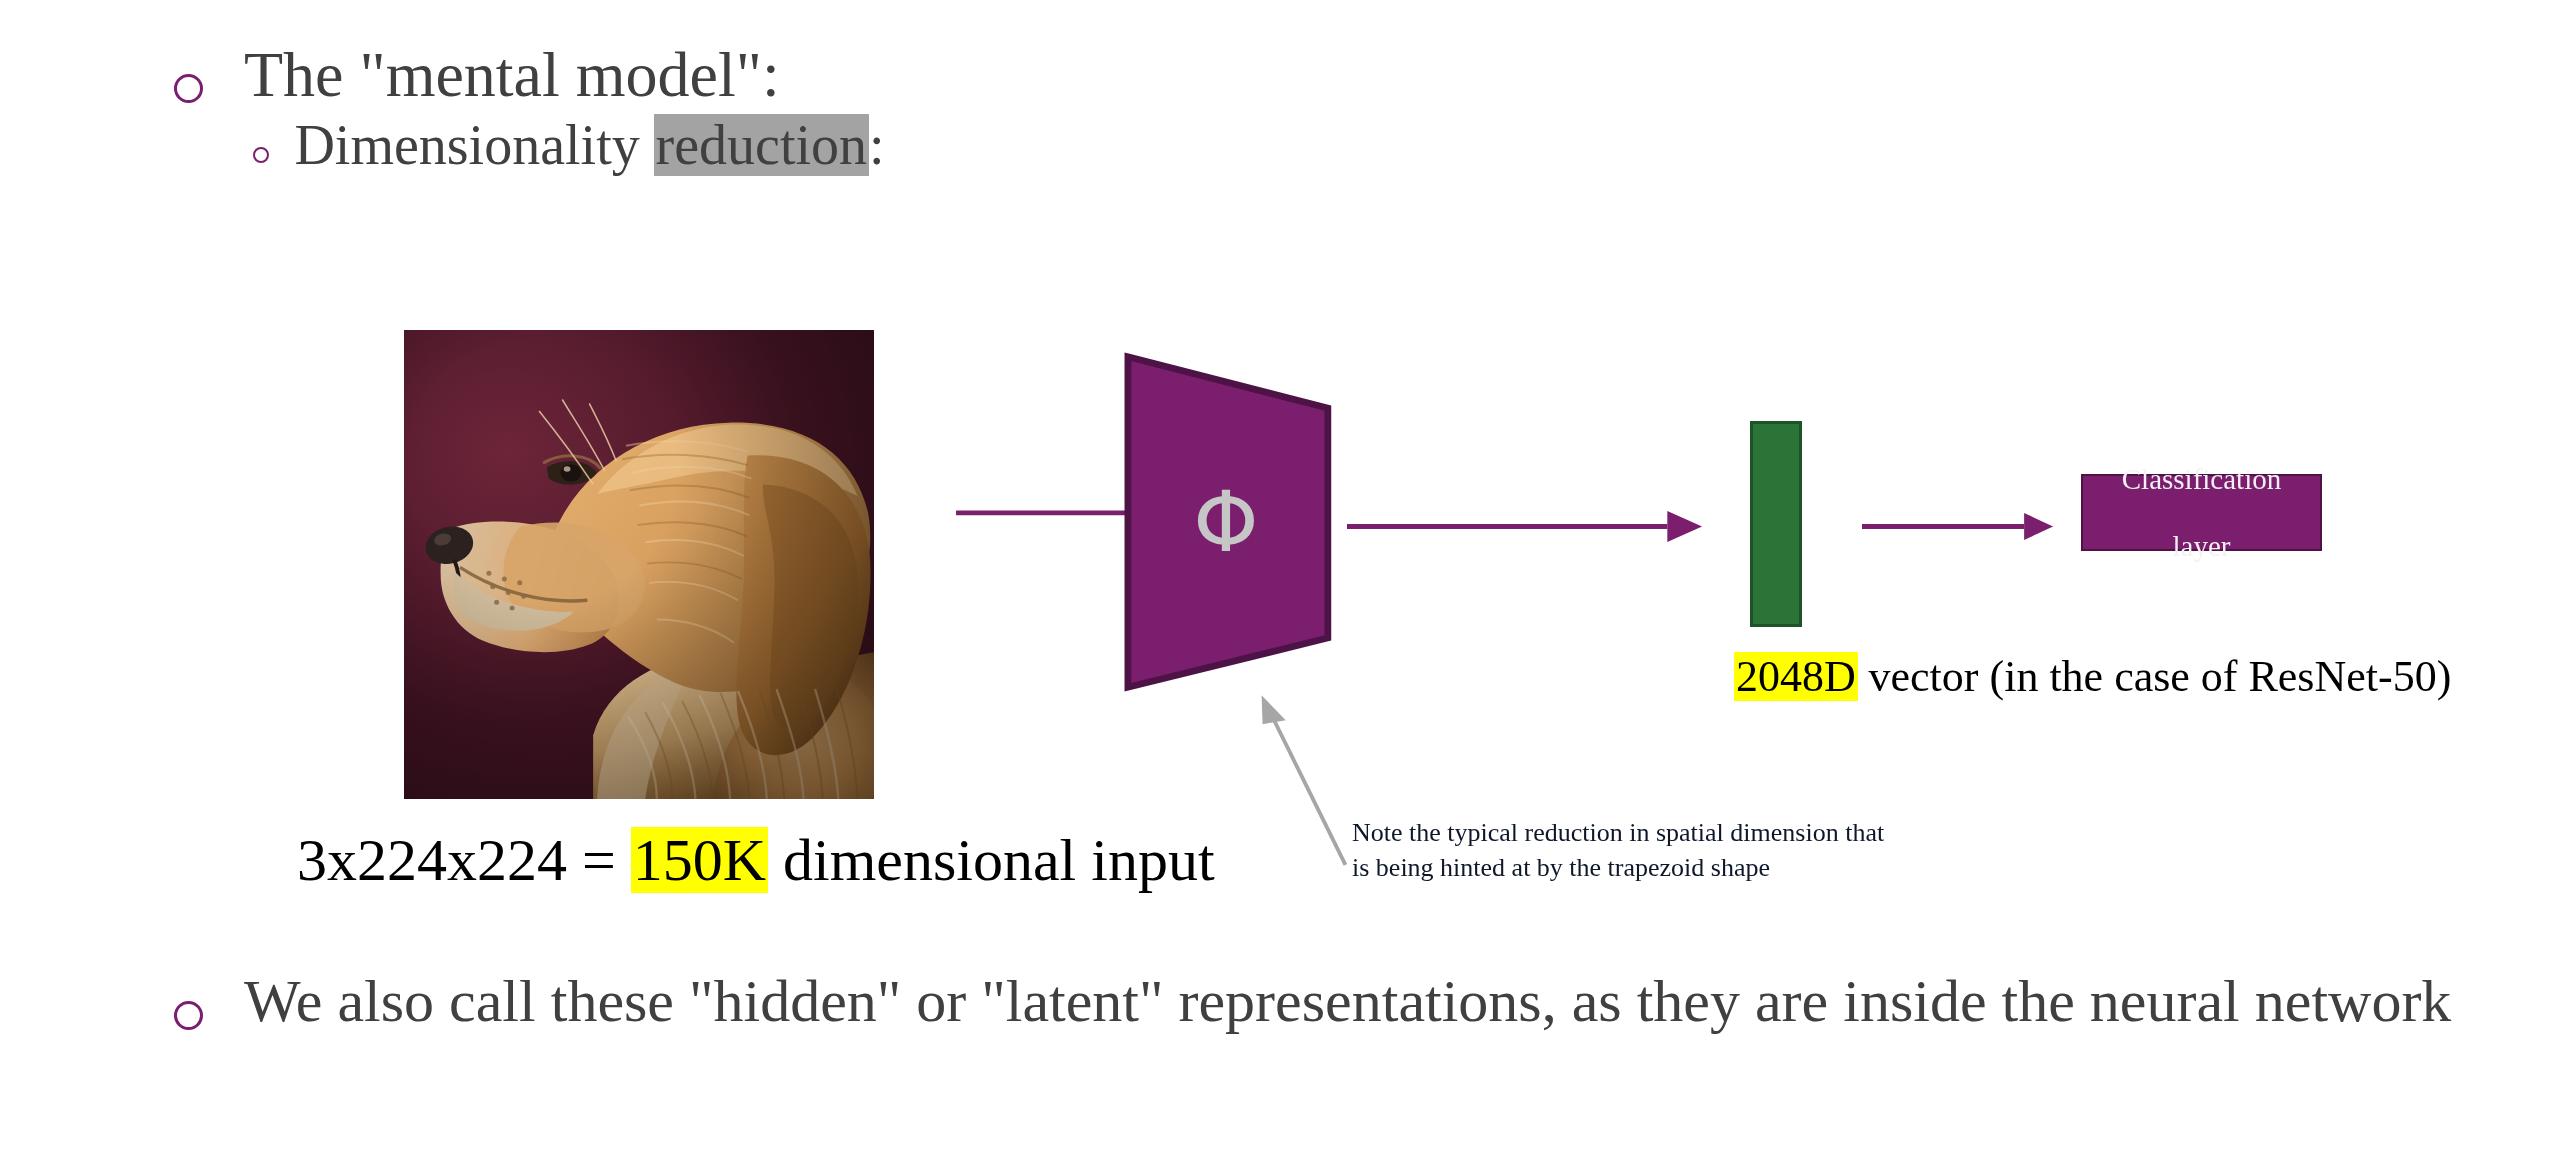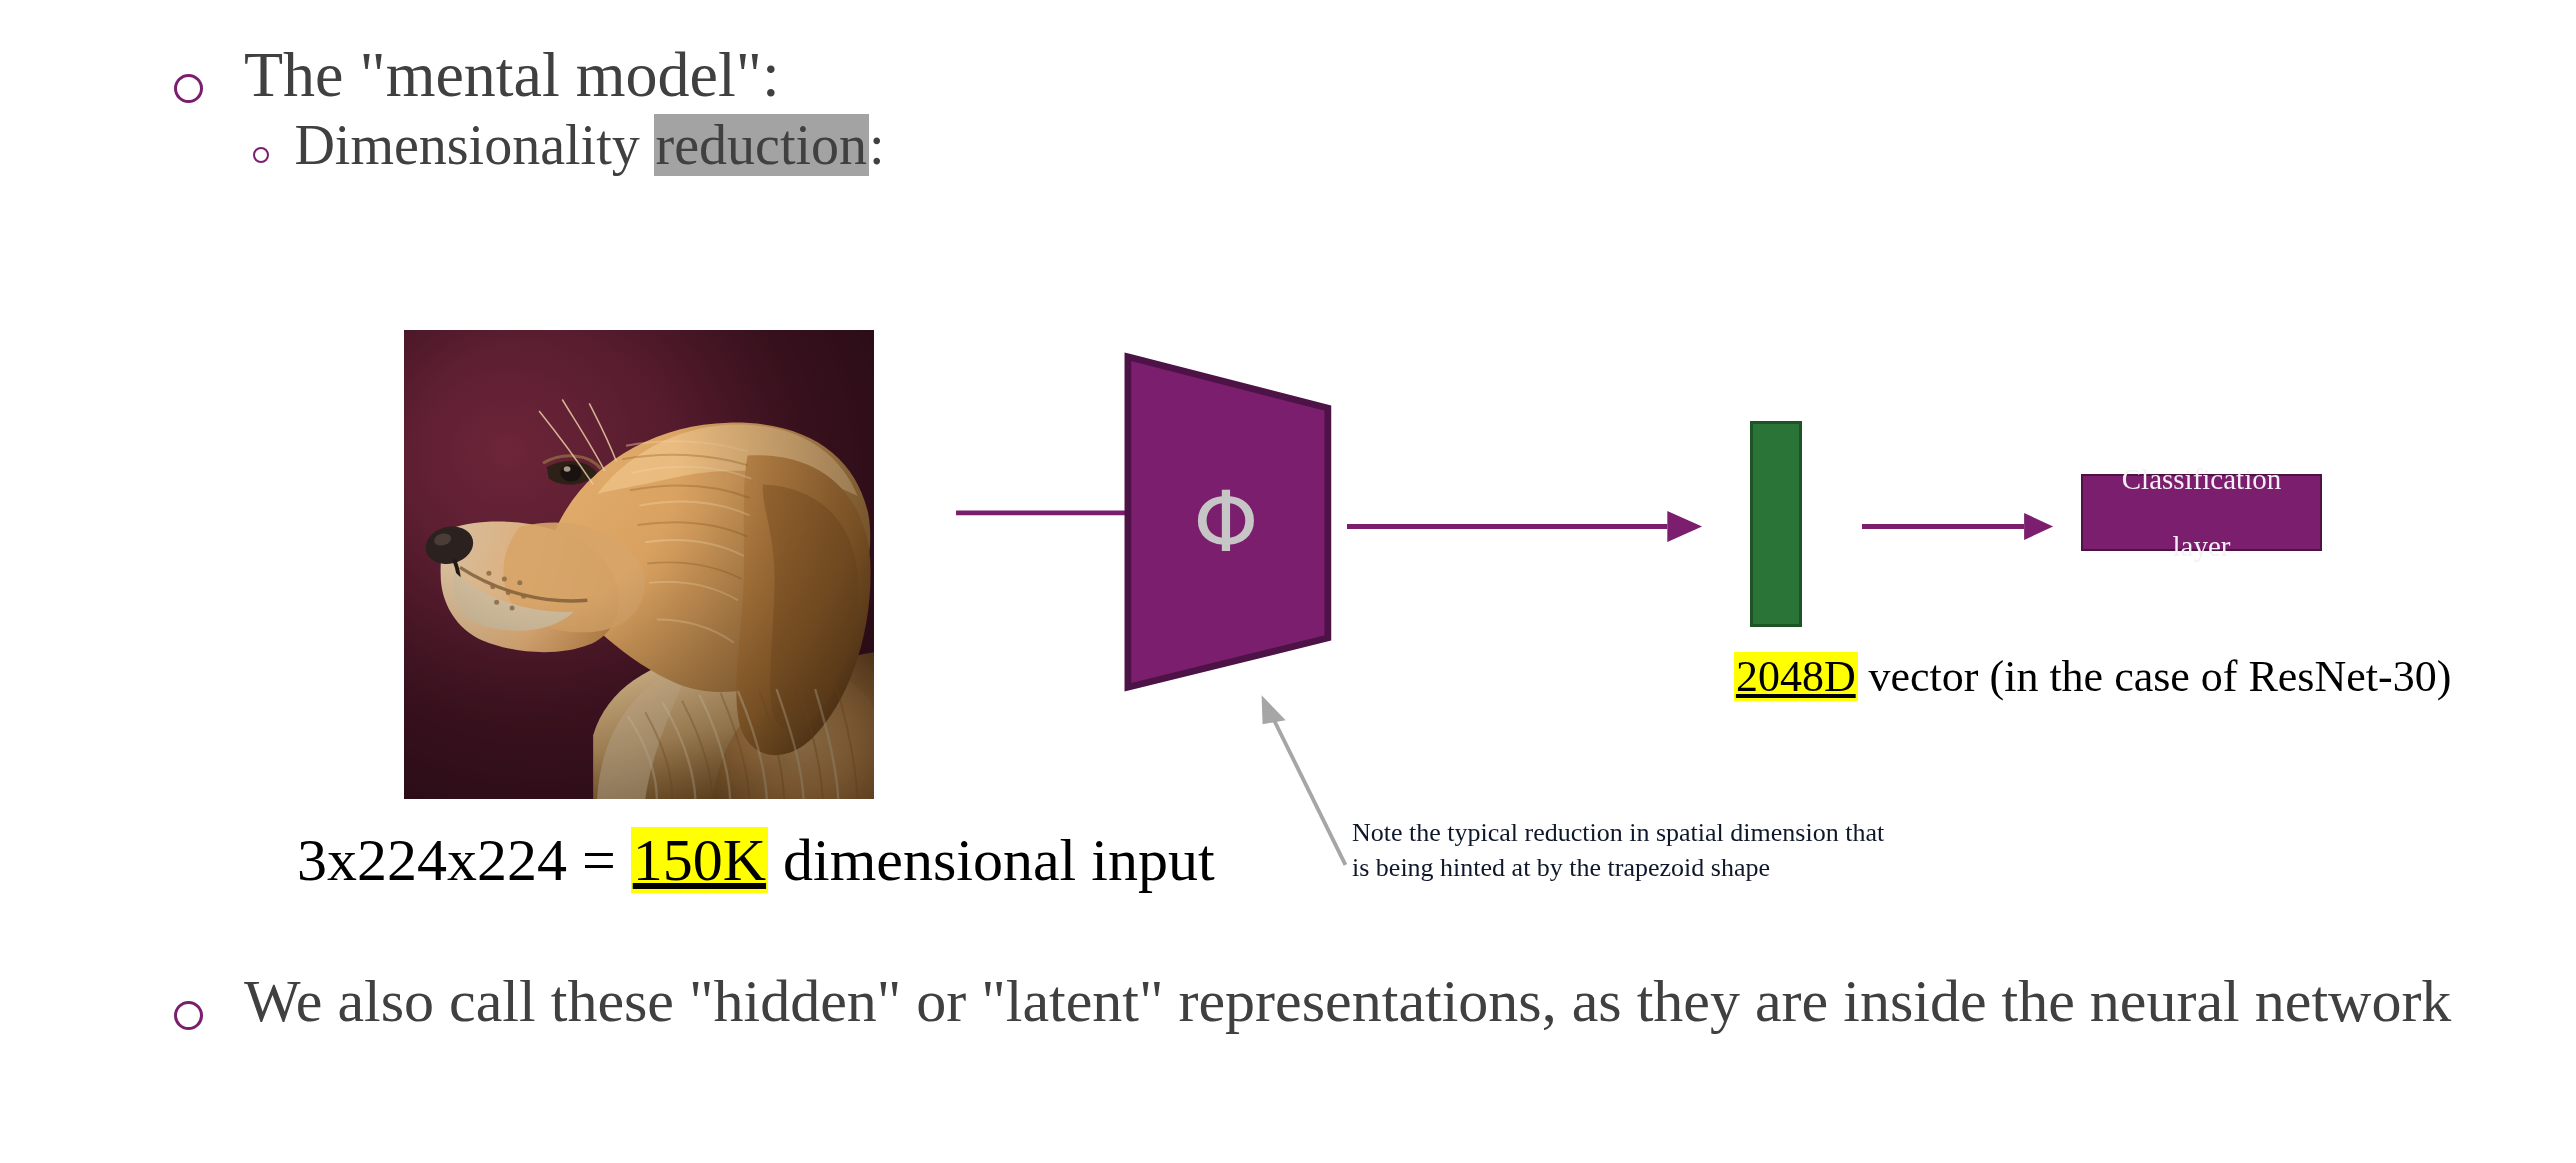--- a/index.html
+++ b/index.html
@@ -67,21 +67,20 @@
 
   .hl {
     background: #a3a3a3;
     color: #404040;
     padding: 0 1.9px;
   }
   .hl-dark {
     background: #FFFF00;
     color: #000000;
     padding: 0 1.9px;
-    text-decoration: underline;
   }
 
   
   #dog-photo {
     position: absolute;
     left: 404px;
     top: 330px;
     width: 470px;
     height: 469px;
     overflow: hidden;
@@ -343,21 +342,21 @@
   </svg>
 
   <div id="feature-vector"></div>
 
   <svg class="arrow-svg" id="arrow-class" width="193" height="33" viewBox="0 0 200 34">
     <line x1="0" y1="17" x2="168" y2="17" stroke="#7B1E6E" stroke-width="5"></line>
     <polygon points="168,3 198,17 168,31" fill="#7B1E6E"></polygon>
   </svg>
 
   <div id="vector-dims">
-    <div><span class="hl-dark">2048D</span><span> vector (in the case of ResNet-30)</span></div>
+    <div><span class="hl-dark">2048D</span><span> vector (in the case of ResNet-50)</span></div>
   </div>
 
   <div id="classification-layer">
     <div>Classification</div>
     <div>layer</div>
   </div>
 
   <svg class="arrow-svg" id="arrow-note" width="106" height="179" viewBox="0 0 110 185">
     <line x1="98" y1="180" x2="20" y2="22" stroke="#A6A6A6" stroke-width="4"></line>
     <polygon points="11,4 36,30 12,34" fill="#A6A6A6"></polygon>

